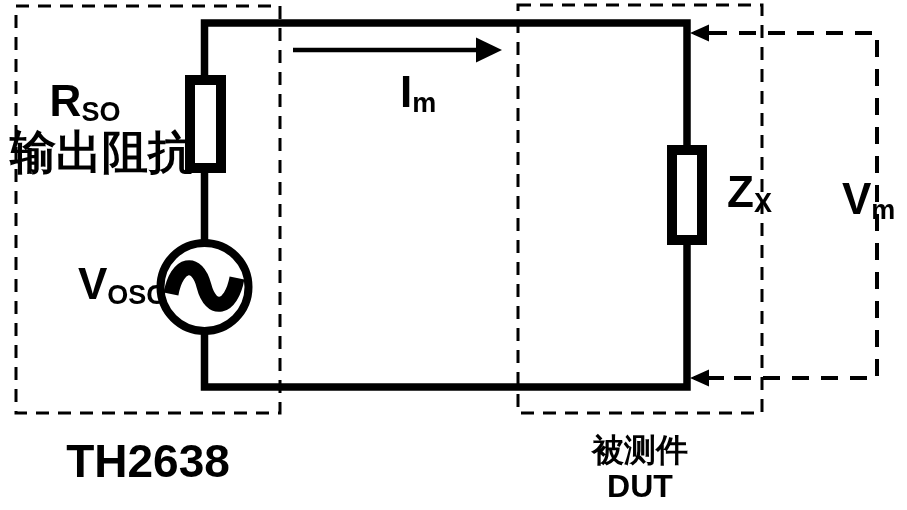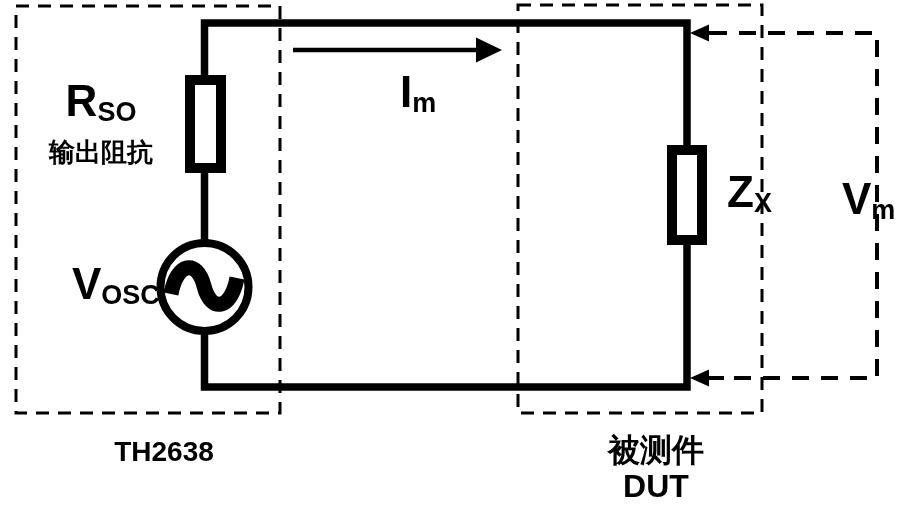--- a/index.html
+++ b/index.html
@@ -20,23 +20,23 @@
   .head{fill:var(--color-line);stroke:none;}
   .label{
     position:absolute;
     color:var(--color-line);
     font-weight:bold;
     white-space:nowrap;
     line-height:1;
   }
   .sym{font-size:44px;}
   .sub{font-size:27px;vertical-align:-0.18em;font-weight:bold;}
-  .cn{font-size:26px;}
-  .caption{font-size:28px;}
-  .center{text-align:center;margin-left:16px;}
+  .cn{font-size:46px;}
+  .caption{font-size:46px;}
+  .center{text-align:center;}
   .dut-line{font-size:32px;line-height:36px;}
 </style>
 </head>
 <body>
 
 <div class="stage">
 
   <svg width="907" height="510" viewBox="0 0 907 510">
 
     <rect x="16" y="6" width="264" height="407" class="ln" stroke-width="3" stroke-dasharray="13 9"></rect>
@@ -61,21 +61,21 @@
     <polygon points="690,378 709,369.5 709,386.5" class="head"></polygon>
   </svg>
 
   <div class="label center" style="left:10px;top:81px;width:150px;">
     <div style="line-height:40px;">
       <span class="sym">R</span><span class="sub">SO</span>
     </div>
     <div class="cn" style="line-height:40px;">输出阻抗</div>
   </div>
 
-  <div class="label" style="left:72px;top:262px;">
+  <div class="label" style="left:78px;top:262px;">
     <span class="sym">V</span><span class="sub">OSC</span>
   </div>
 
   <div class="label" style="left:400px;top:70px;">
     <span class="sym">I</span><span class="sub">m</span>
   </div>
 
   <div class="label" style="left:842px;top:177px;">
     <span class="sym">V</span><span class="sub">m</span>
   </div>

